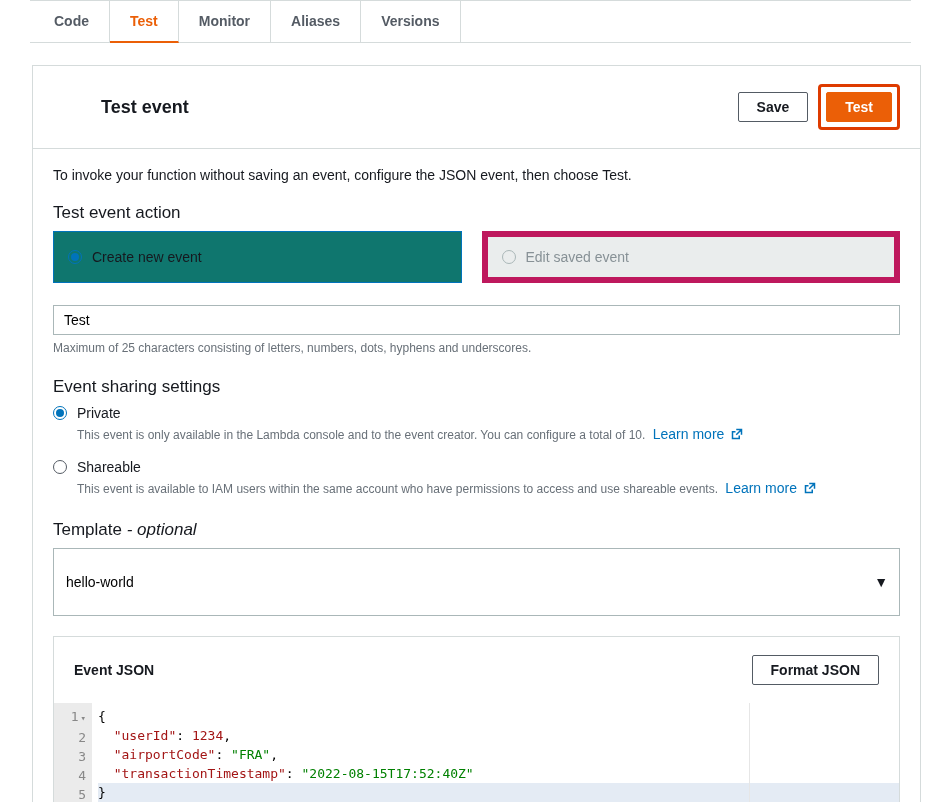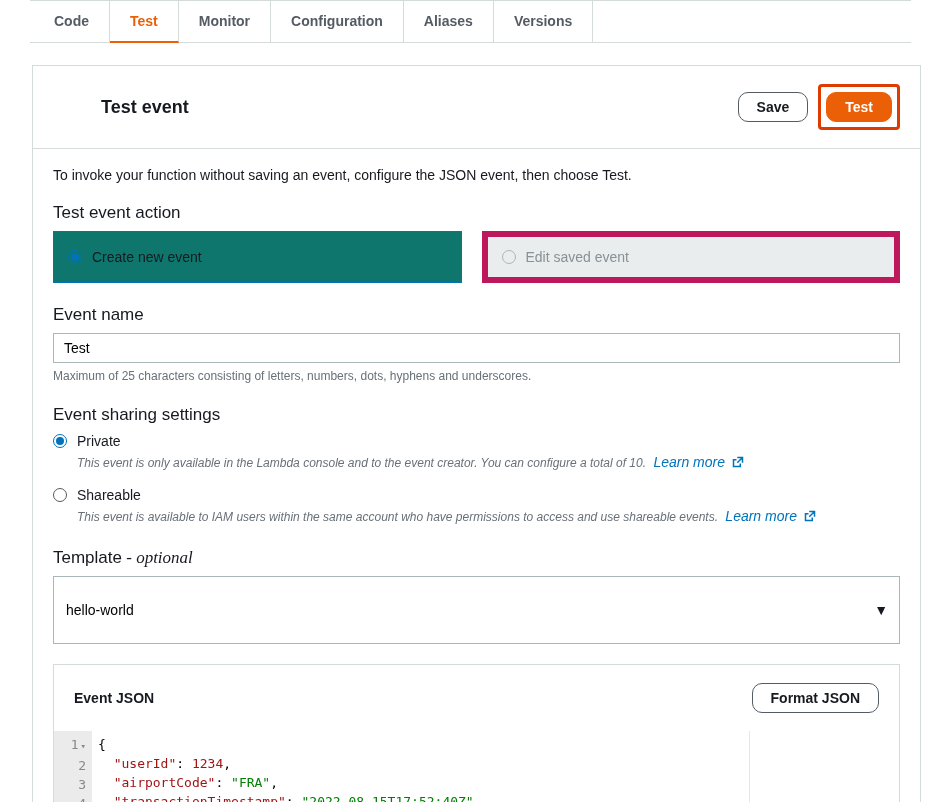--- a/index.html
+++ b/index.html
@@ -12,21 +12,21 @@
 .tabs { display: flex; border-bottom: 1px solid #d5dbdb; margin: 0 30px; }
 .tab { padding: 12px 20px; font-size: 14px; font-weight: 700; color: #545b64; border-right: 1px solid #d5dbdb; cursor: pointer; text-align: right; }
 .tab:first-child { padding-left: 24px; }
 .tab.active { color: #eb5f07; border-bottom: 2px solid #eb5f07; margin-bottom: -1px; }
 
 
 .panel { margin: 22px 20px 0 32px; border: 1px solid #d5dbdb; background: #fff; }
 .panel-header { display: flex; justify-content: space-between; align-items: center; padding: 18px 20px; border-bottom: 1px solid #d5dbdb; }
 .panel-title { font-size: 18px; font-weight: 700; margin-left: 48px; }
 .panel-actions { display: flex; gap: 10px; align-items: center; }
-.btn { padding: 6px 18px; font-size: 14px; font-weight: 700; border-radius: 10px; cursor: pointer; }
+.btn { padding: 6px 18px; font-size: 14px; font-weight: 700; border-radius: 2px; cursor: pointer; }
 .btn-outline { background: #fff; border: 1px solid #545b64; color: #16191f; }
 .btn-primary { background: #eb5f07; border: 1px solid #eb5f07; color: #fff; }
 .highlight-ring { border: 3px solid #de3b00; padding: 5px; border-radius: 4px; }
 
 .panel-body { padding: 18px 20px 0 20px; }
 .intro { margin-bottom: 20px; }
 
 .section-label { font-weight: 400; font-size: 17px; margin-bottom: 8px; color: #16191f; }
 
 
@@ -40,27 +40,27 @@
 .radio-dot { width: 8px; height: 8px; background: #0073bb; border-radius: 50%; }
 
 
 .text-input { width: 100%; padding: 6px 10px; border: 1px solid #aab7b8; font-size: 14px; }
 .help-text { font-size: 12px; color: #687078; margin-top: 6px; margin-bottom: 22px; }
 
 
 .vradio { margin-bottom: 14px; }
 .vradio-row { display: flex; align-items: center; cursor: pointer; margin-bottom: 2px; }
 .vradio-label { font-size: 14px; }
-.vradio-desc { font-size: 12px; color: #687078; margin-left: 24px; line-height: 1.6; font-style: italic; }
+.vradio-desc { font-size: 12px; color: #687078; margin-left: 24px; line-height: 1.6; }
 .learn-link { color: #0073bb; text-decoration: none; font-size: 14px; margin-left: 4px; }
 .ext-icon { width: 12px; height: 12px; display: inline-block; vertical-align: -1px; margin-left: 3px; }
 .ext-icon svg { stroke: #0073bb; fill: none; stroke-width: 2; }
 
 .field-group { margin-bottom: 20px; }
-.optional { font-style: italic; font-weight: 400; font-family: Liberation Serif, serif; }
+.optional { font-style: italic; font-weight: 400; }
 
 
 .select-wrap { position: relative; width: 100%; }
 .select { width: 100%; padding: 25px 12px; border: 1px solid #aab7b8; background: #fff; cursor: pointer; text-align: left; font-size: 14px; }
 .select-caret { position: absolute; right: 12px; top: 50%; transform: translateY(-50%); pointer-events: none; }
 
 
 .json-panel { border: 1px solid #d5dbdb; margin-top: 20px; }
 .json-header { display: flex; justify-content: space-between; align-items: center; padding: 18px 20px; }
 .json-title { font-size: 14px; font-weight: 700; }
@@ -80,21 +80,20 @@
 </head>
 <body>
 
 <div class="page">
   <div class="top-rule"></div>
 
   <div class="tabs">
     <div class="tab">Code</div>
     <div class="tab active">Test</div>
     <div class="tab">Monitor</div>
-    <div class="tab">Configuration</div>
     <div class="tab">Aliases</div>
     <div class="tab">Versions</div>
   </div>
 
   <div class="panel">
     <div class="panel-header">
       <div class="panel-title">Test event</div>
       <div class="panel-actions">
         <button class="btn btn-outline">Save</button>
         <span class="highlight-ring">
@@ -116,21 +115,20 @@
             <span>Create new event</span>
           </div>
           <div class="radio-tile disabled">
             <span class="radio-circle"></span>
             <span>Edit saved event</span>
           </div>
         </div>
       </div>
 
       <div class="field-group">
-        <div class="section-label">Event name</div>
         <input type="text" class="text-input" value="Test" style="">
         <div class="help-text">Maximum of 25 characters consisting of letters, numbers, dots, hyphens and underscores.</div>
       </div>
 
       <div class="field-group">
         <div class="section-label">Event sharing settings</div>
 
         <div class="vradio">
           <div class="vradio-row">
             <span class="radio-circle" style="border:1px solid #0073bb">

